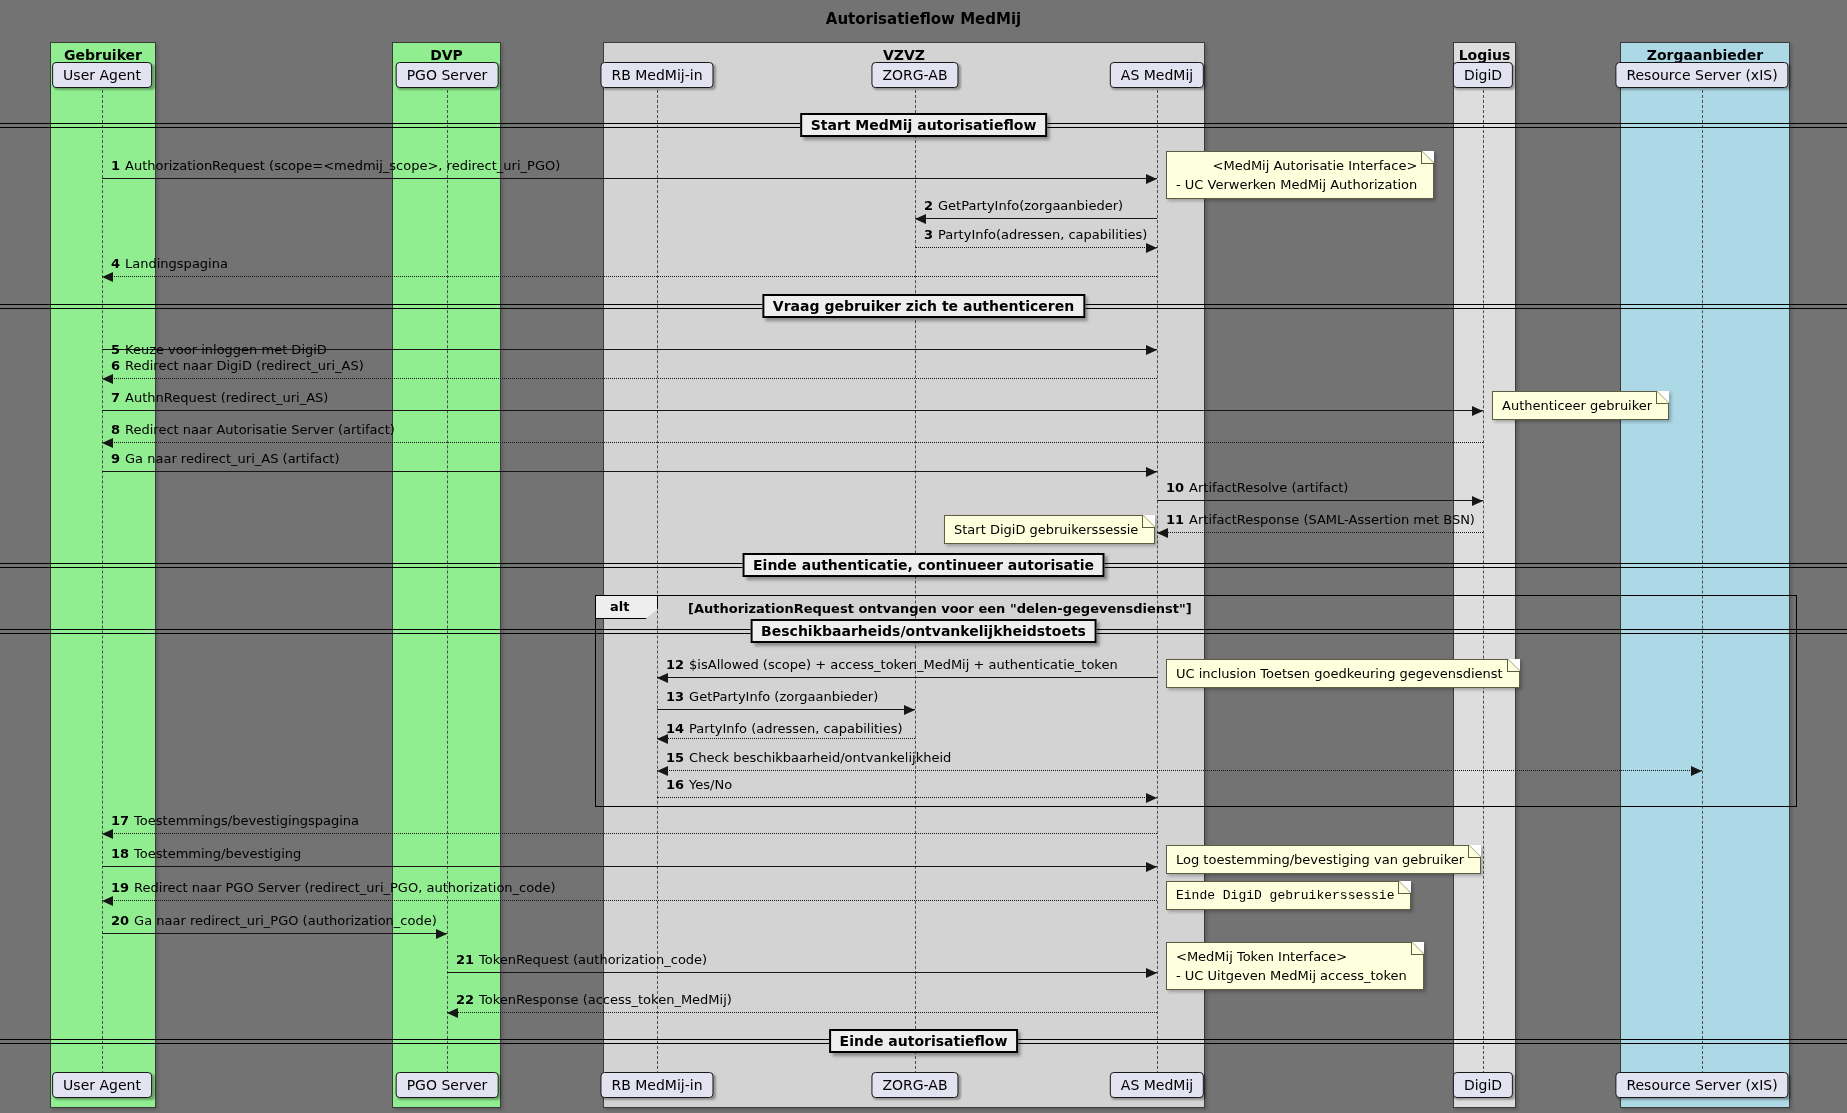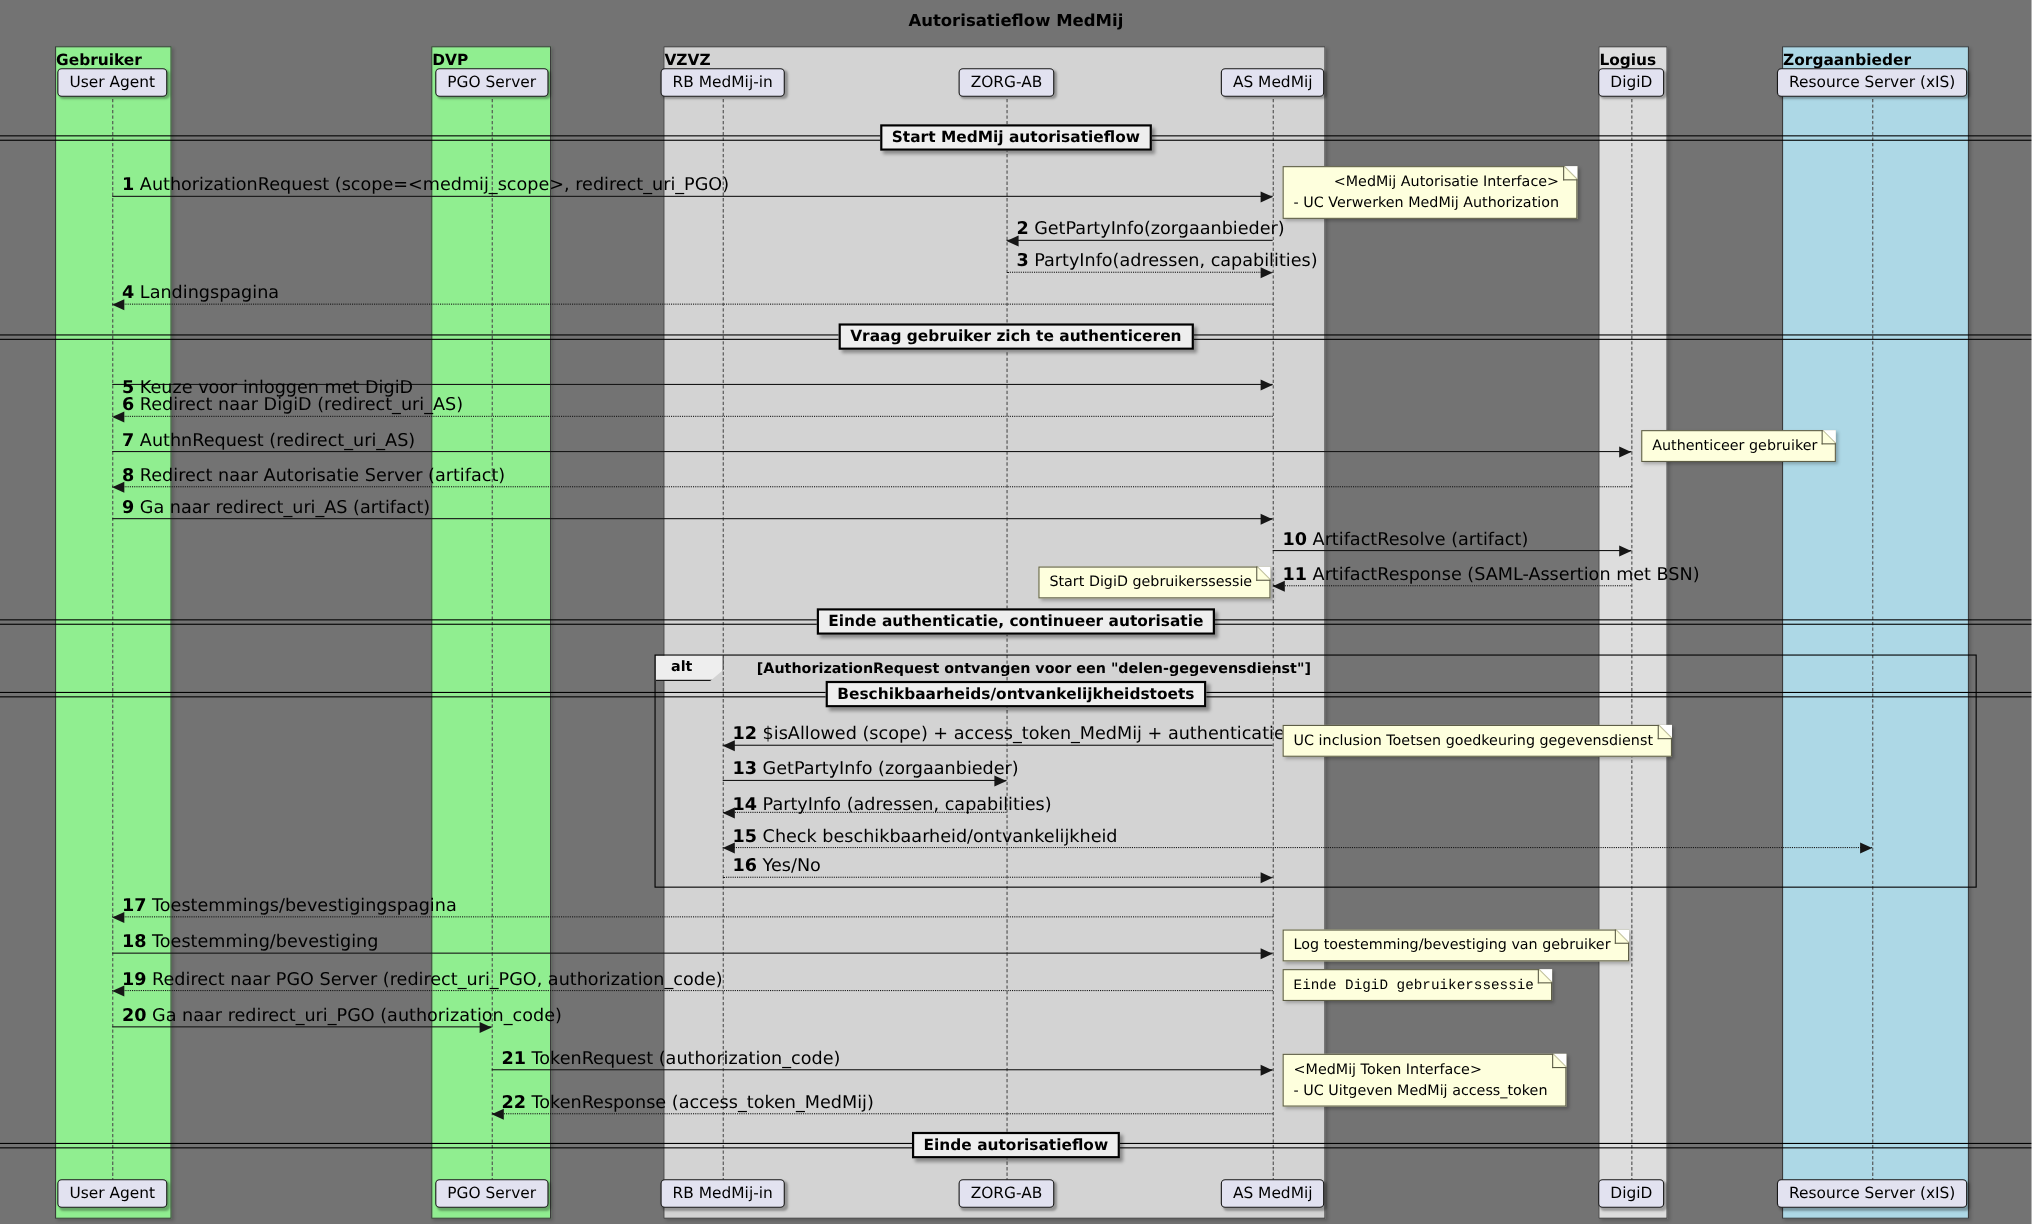--- a/index.html
+++ b/index.html
@@ -4,21 +4,21 @@
 <style>
   html,body{margin:0;padding:0;background:#ffffff;}
   body{font-family:"DejaVu Sans","Liberation Sans",sans-serif;color:#000;}
   #diagram{position:relative;width:1847px;height:1113px;background:#737373;overflow:hidden;}
 
   .title{position:absolute;top:10px;left:0;width:100%;text-align:center;
          font-weight:bold;font-size:15px;z-index:9;}
 
   .band{position:absolute;top:42px;height:1066px;border:1px solid #3b3b3b;
         box-sizing:border-box;z-index:1;box-shadow:2px 2px 3px rgba(0,0,0,.18);}
-  .band-label{position:absolute;top:4px;left:0;right:0;text-align:left;
+  .band-label{position:absolute;top:4px;left:0;right:0;text-align:center;
               font-weight:bold;font-size:14px;}
 
   .lifeline{position:absolute;width:0;border-left:1px dashed #4d4d4d;z-index:2;}
 
   .divline{position:absolute;left:0;width:1847px;height:3px;
            border-top:1px solid #000;border-bottom:1px solid #000;z-index:3;}
   .divlabel{position:absolute;left:50%;transform:translate(-50%,-50%);
             background:#eeeeee;border:2px solid #000;padding:2px 9px;
             font-weight:bold;font-size:14px;white-space:nowrap;z-index:6;
             box-shadow:3px 3px 3px rgba(0,0,0,.35);}
@@ -30,21 +30,21 @@
             font-weight:bold;font-size:13px;padding:3px 0 0 14px;box-sizing:border-box;}
   .alt-cond{position:absolute;left:92px;top:5px;font-weight:bold;font-size:13px;white-space:nowrap;}
 
   .msg-line{position:absolute;height:0;z-index:5;}
   .msg-line.solid{border-top:1px solid #161616;}
   .msg-line.dotted{border-top:1px dotted #161616;}
   .arrow{position:absolute;width:0;height:0;z-index:5;
          border-top:5px solid transparent;border-bottom:5px solid transparent;}
   .arrow.r{border-left:11px solid #161616;}
   .arrow.l{border-right:11px solid #161616;}
-  .msg-label{position:absolute;font-size:16px;white-space:nowrap;z-index:5;}
+  .msg-label{position:absolute;font-size:13px;white-space:nowrap;z-index:5;}
   .msg-label .num{font-weight:bold;margin-right:5px;}
 
   .pbox{position:absolute;transform:translateX(-50%);background:#E2E2F0;
         border:1.5px solid #181818;border-radius:4px;padding:4px 10px;
         font-size:14px;white-space:nowrap;z-index:7;
         box-shadow:2px 2px 2px rgba(0,0,0,.3);}
 
   .note{position:absolute;background:#FEFFDD;border:1px solid #5d5d46;
         padding:4px 16px 4px 9px;font-size:13px;white-space:nowrap;z-index:8;
         box-shadow:2px 2px 3px rgba(0,0,0,.25);}
@@ -193,18 +193,18 @@
       <div class="fold"></div>
     </div>
     <div class="note" style="left: 1166px; top: 845px;">
       <div class="note-line">Log toestemming/bevestiging van gebruiker</div>
       <div class="fold"></div>
     </div>
     <div class="note" style="left: 1166px; top: 881px; font-family: Liberation Mono, monospace;">
       <div class="note-line">Einde DigiD gebruikerssessie</div>
       <div class="fold"></div>
     </div>
-    <div class="note" style="left: 1166px; top: 942px; margin-top: 16px;">
+    <div class="note" style="left: 1166px; top: 942px;">
       <div class="note-line">&lt;MedMij Token Interface&gt;</div>
       <div class="note-line">- UC Uitgeven MedMij access_token</div>
       <div class="fold"></div>
     </div>
   </div>
 
 </body></html>

